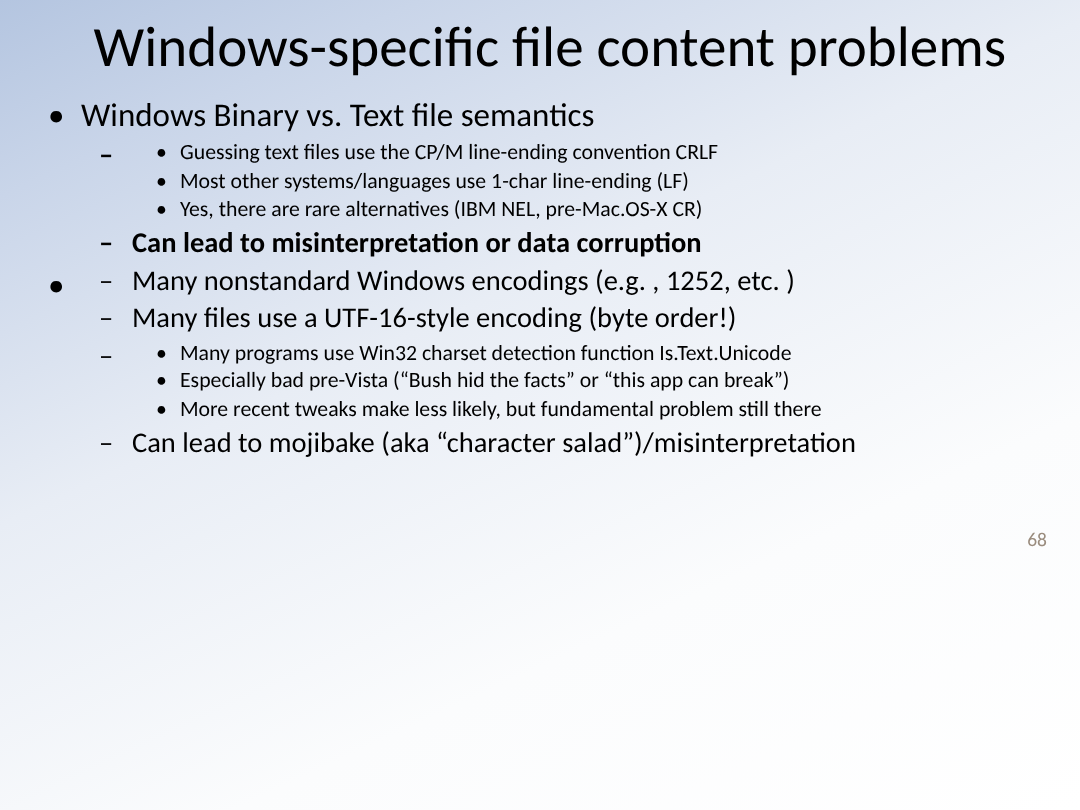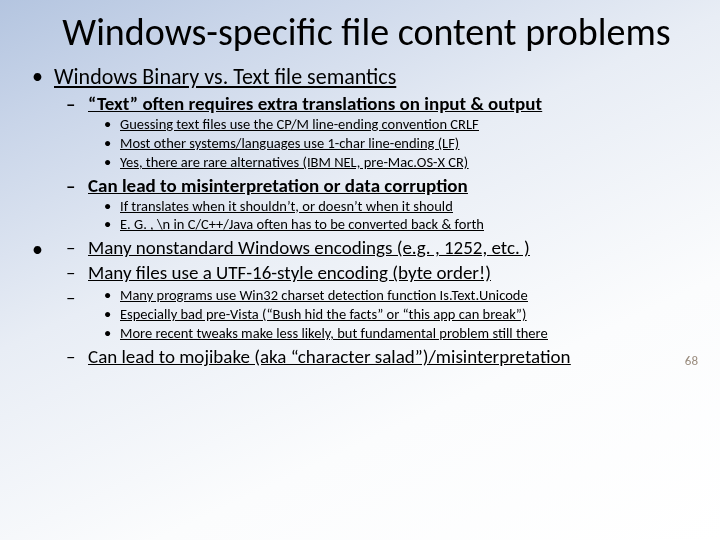--- a/index.html
+++ b/index.html
@@ -27,21 +27,20 @@
     font-weight: 400;
   }
   ul {
     margin: 0;
     padding: 0;
     list-style: none;
   }
   li {
     margin: 0;
     padding: 0;
-    text-decoration: underline;
   }
   .lvl1 > li {
     font-size: 22px;
     padding-left: 30px;
     position: relative;
     margin-bottom: 2px;
   }
   .lvl1 > li::before {
     content: "•";
     position: absolute;
@@ -89,33 +88,28 @@
 <body>
 
 <div class="slide">
   <h1 class="title">Windows-specific file content problems</h1>
 
   <ul class="lvl1">
     <li>
       <span>Windows Binary vs. Text file semantics</span>
       <ul class="lvl2">
         <li>
-          <span>“Text” often requires extra translations on input &amp; output</span>
           <ul class="lvl3">
             <li><span>Guessing text files use the CP/M line-ending convention CRLF</span></li>
             <li><span>Most other systems/languages use 1-char line-ending (LF)</span></li>
             <li><span>Yes, there are rare alternatives (IBM NEL, pre-Mac.OS-X CR)</span></li>
           </ul>
         </li>
         <li>
           <span>Can lead to misinterpretation or data corruption</span>
-          <ul class="lvl3">
-            <li><span>If translates when it shouldn’t, or doesn’t when it should</span></li>
-            <li><span>E. G. , \n in C/C++/Java often has to be converted back &amp; forth</span></li>
-          </ul>
         </li>
       </ul>
     </li>
 
     <li>
       <ul class="lvl2">
         <li class="nb"><span>Many nonstandard Windows encodings (e.g. , 1252, etc. )</span></li>
         <li class="nb"><span>Many files use a UTF-16-style encoding (byte order!)</span></li>
         <li class="nb">
           <ul class="lvl3">

